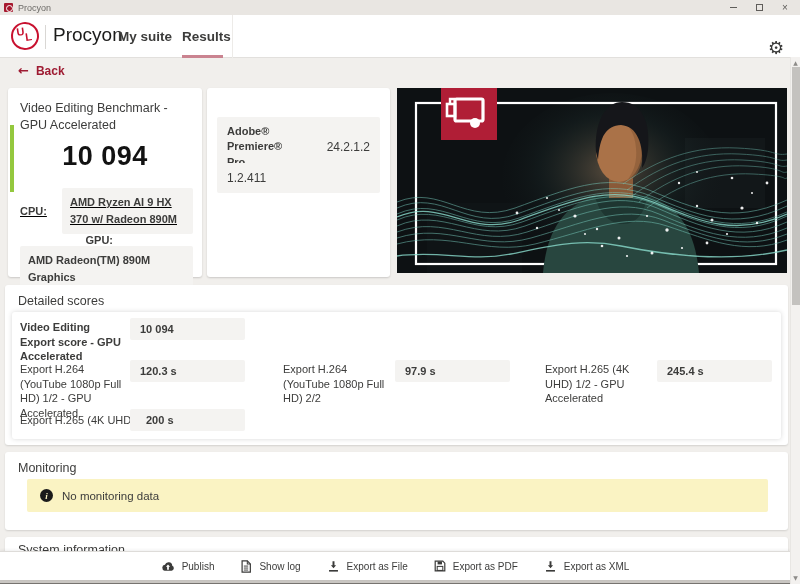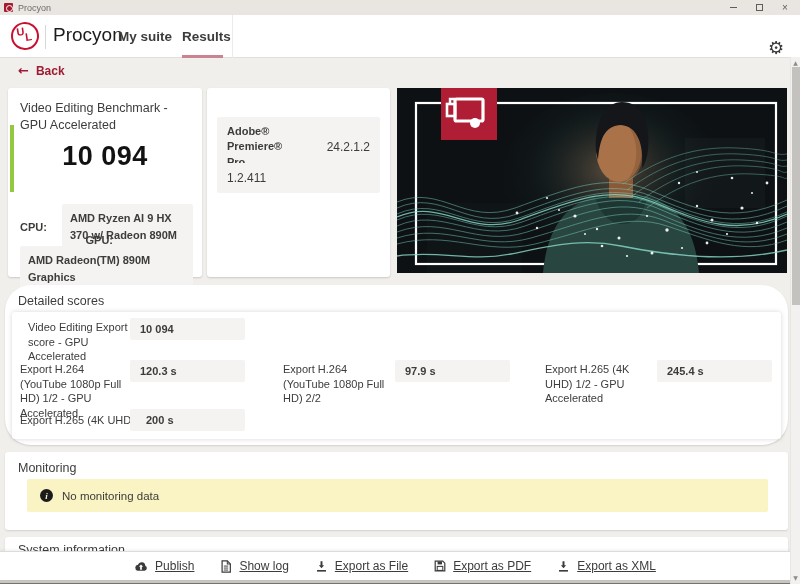--- a/index.html
+++ b/index.html
@@ -36,54 +36,54 @@
   .back { position:absolute; left:18px; top:63px; display:flex; align-items:center; gap:7px; color:#9e1b32; font-size:12px; font-weight:bold; cursor:default; }
   .back .arr { font-family:"DejaVu Sans", sans-serif; font-size:13px; }
 
   
   .card { position:absolute; background:#fff; border-radius:3px; box-shadow:0 1px 2px rgba(0,0,0,0.16); }
   .card1 { left:8px; top:88px; width:194px; height:189px; }
   .card-title { padding:12px 12px 0 12px; font-size:12.5px; color:#3c3c3b; line-height:1.35; }
   .score-bar { position:absolute; left:2px; top:37px; width:4px; height:67px; background:#94c83e; }
   .big-score { position:absolute; left:0; right:0; top:53px; text-align:center; font-size:27px; font-weight:bold; color:#121212; letter-spacing:0.5px; }
   .spec-row { position:absolute; left:12px; right:9px; display:flex; align-items:center; }
-  .spec-row.r1 { top:116px; }
+  .spec-row.r1 { top:100px;text-decoration:underline; }
   .spec-row.r2 { top:146px;flex-direction:column; }
   .spec-label { width:42px; font-size:11px; font-weight:bold; color:#3c3c3b; }
   .spec-box { flex:1; background:#f4f3f1; border-radius:2px; padding:6px 8px; font-size:11px; font-weight:600; color:#3c3c3b; line-height:1.55; }
 
   .card2 { left:207px; top:88px; width:183px; height:189px; }
   .ver-row { position:absolute; left:10px; right:10px; background:#f4f3f1; border-radius:2px; display:flex; align-items:center; padding:7px 10px;gap:32px; }
   .ver-row.r1 { top:29px; min-height:38px; }
   .ver-row.r2 { top:75px; min-height:30px; }
   .ver-label { width:80px; font-size:11px; font-weight:bold; color:#3c3c3b; line-height:1.4; }
   .ver-value { font-size:12px; color:#3c3c3b; }
 
   .hero { position:absolute; left:397px; top:88px; width:390px; height:185px; background:#0d1113; overflow:hidden; }
   .hero svg { display:block; }
 
   
   .panel { position:absolute; left:5px; width:783px; background:#fff; border-radius:3px; box-shadow:0 1px 2px rgba(0,0,0,0.13); }
   .panel-title { position:absolute; left:13px; top:9px; font-size:12.5px; color:#3c3c3b; }
-  .panel-detailed { top:285px; height:160px;border-radius:26px; }
+  .panel-detailed { top:285px; height:160px; }
   .inner-card { position:absolute; left:7px; top:27px; right:7px; height:127px; background:#fff; border-radius:3px; box-shadow:0 0 5px rgba(0,0,0,0.16); }
   .dlabel { position:absolute; font-size:11px; color:#3c3c3b; line-height:1.32; }
-  .dlabel.bold { font-weight:normal;margin-left:8px; }
+  .dlabel.bold { font-weight:bold; }
   .dbox { position:absolute; width:115px; background:#f4f3f1; border-radius:2px; padding:5px 10px; font-size:11px; font-weight:600; color:#3c3c3b; }
 
   .panel-monitoring { top:452px; height:78px; }
   .banner { position:absolute; left:22px; right:20px; top:27px; height:33px; background:#faf3c3; border-radius:2px; display:flex; align-items:center; padding:0 13px; gap:9px; }
   .info-icon { width:13px; height:13px; min-width:13px; border-radius:50%; background:#1b1b1b; color:#faf3c3; font-size:9px; font-weight:bold; display:flex; align-items:center; justify-content:center; font-family:"Liberation Serif", serif; font-style:italic; }
   .banner-text { font-size:11.5px; font-weight:400; color:#3c3c3b; }
 
   .panel-sysinfo { top:537px; height:47px; border-radius:3px 3px 0 0; }
 
   
   .footer { position:absolute; left:0; top:551px; width:790px; height:29px; background:#fff; border-top:1px solid #dedcd9; box-shadow:0 -1px 3px rgba(0,0,0,0.07); display:flex; align-items:center; justify-content:center; gap:26px; z-index:6; }
-  .fbtn { display:flex; align-items:center; gap:7px; font-size:12px; color:#3c3c3b; cursor:default;text-decoration:underline; }
+  .fbtn { display:flex; align-items:center; gap:7px; font-size:10px; color:#3c3c3b; cursor:default; }
   .fbtn svg { display:block; }
   .bottom-strip { position:absolute; left:0; top:580px; width:800px; height:4px; background:#c9c6c2; z-index:5; }
   .bottom-edge { position:absolute; left:0; top:583px; width:800px; height:1px; background:#76736f; z-index:7; }
 
   
   .scrollbar { position:absolute; right:0; top:57px; width:10px; height:527px; background:#f3f1ef; border-left:1px solid #e8e6e3; z-index:8; }
   .scroll-arrow { position:absolute; left:0; width:9px; text-align:center; font-size:6px; color:#8d8b88; font-family:"DejaVu Sans", sans-serif; }
   .scroll-up { top:2px; }
   .scroll-down { bottom:3px; }
   .scroll-thumb { position:absolute; left:1px; top:10px; width:8px; height:238px; background:#c4c2bf; }

